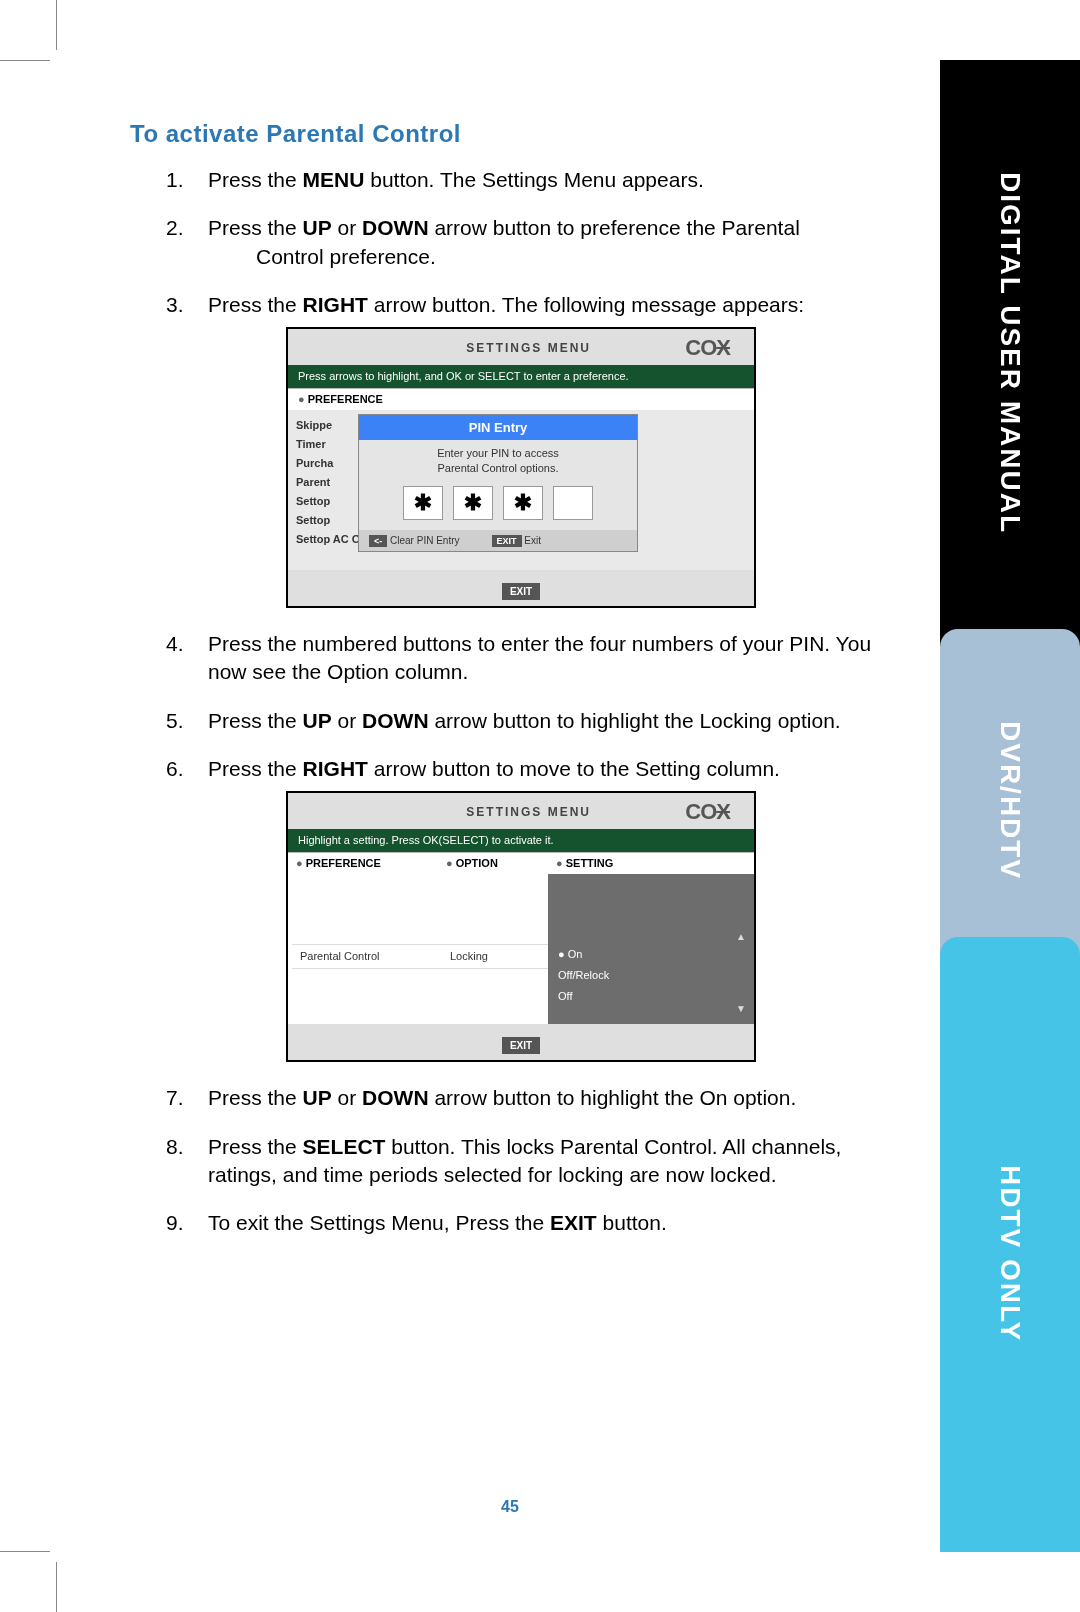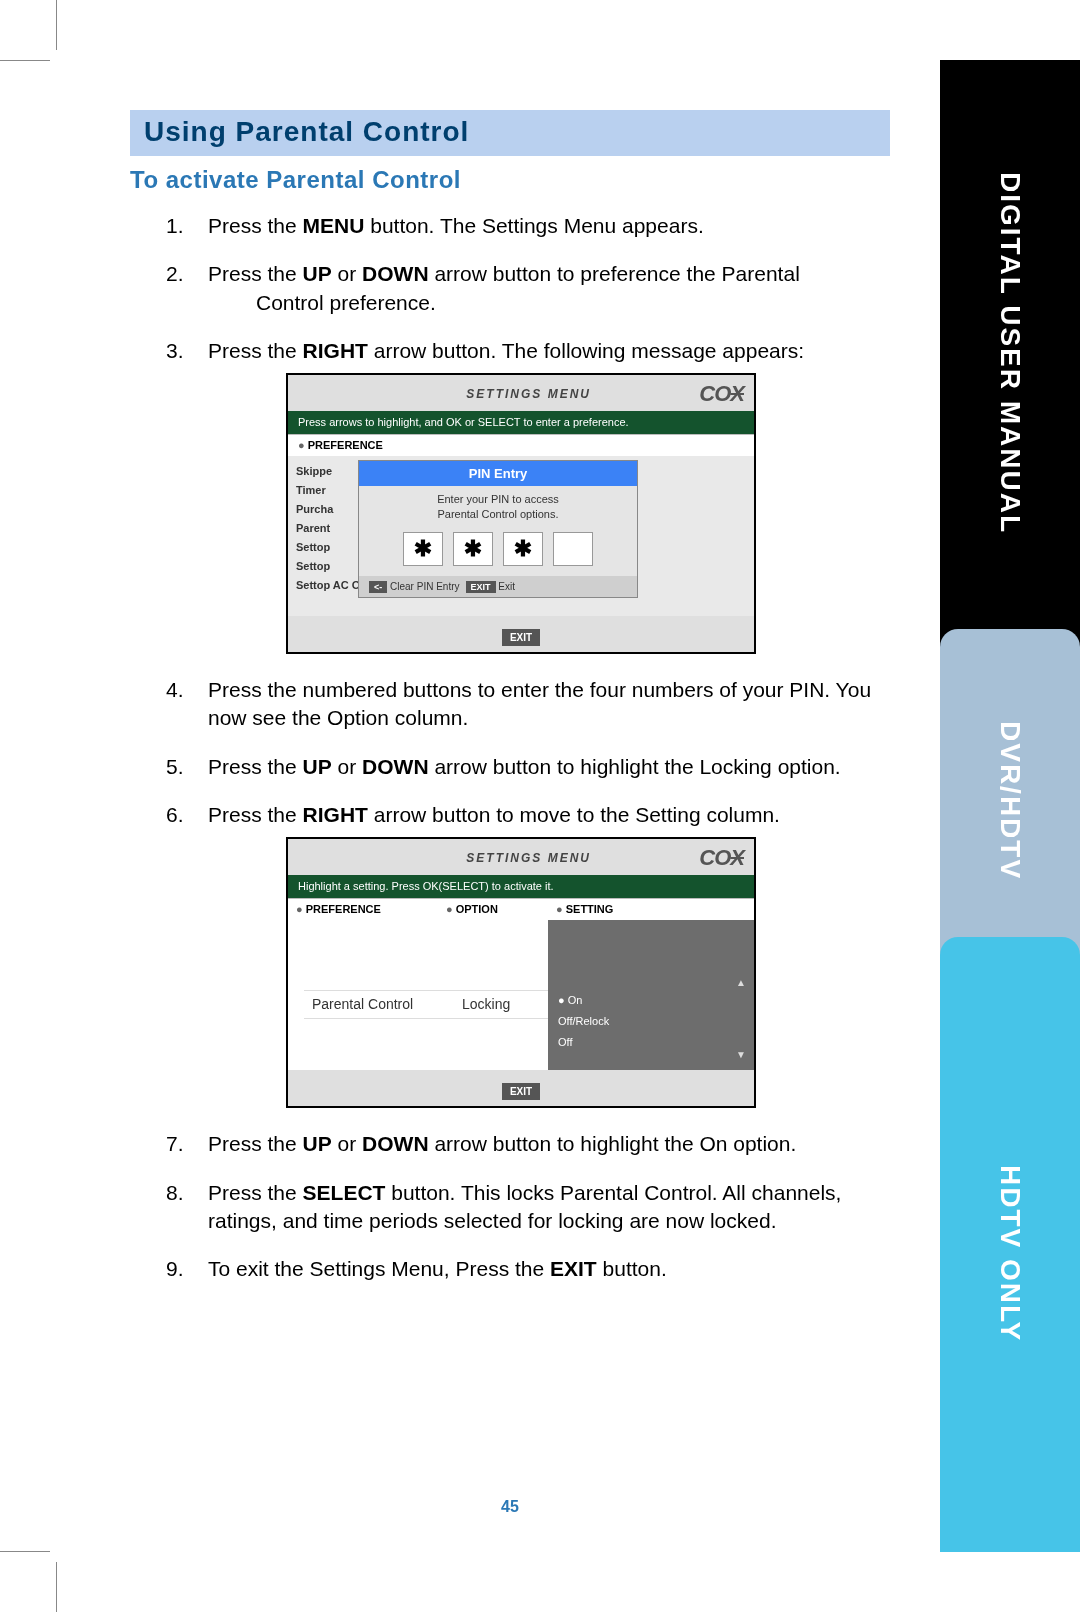--- a/index.html
+++ b/index.html
@@ -87,22 +87,21 @@
   
   .shot {
     width: 470px;
     margin: 8px 0 22px 78px;
     border: 2px solid #000;
     background: #dfdfdf;
     font-family: Arial, sans-serif;
   }
   .shot-header {
     display:flex; align-items:center; justify-content:center;
-    padding: 4px 10px 2px;
-    font-style: italic;
+    padding: 4px 24px 2px;
   }
   .shot-header .title {
     flex:1; text-align:center; font-size:12px; font-weight:700; letter-spacing:2px; color:#444;
   }
   .cox-logo { font-weight:900; font-size:22px; color:#555; letter-spacing:-1px; }
   .cox-logo .strike { text-decoration: line-through; text-decoration-thickness:2px;}
   .instr-bar {
     background:#14532d; color:#fff; font-size:11px; padding:4px 10px;
   }
   .pref-row { background:#fff; font-size:11px; font-weight:700; padding:3px 10px; border-top:1px solid #bbb;}
@@ -123,37 +122,37 @@
   }
   .pin-title { background:#3b82f6; color:#fff; font-weight:700; text-align:center; font-size:13px; padding:4px 0;}
   .pin-msg { text-align:center; font-size:11px; padding:6px 12px 4px; color:#333;}
   .pin-boxes { display:flex; gap:10px; justify-content:center; padding:6px 0 10px;}
   .pin-box {
     width:40px; height:34px; background:#fff; border:1px solid #999;
     display:flex; align-items:center; justify-content:center;
     font-size:22px; font-weight:900;
   }
   .pin-footer {
-    background:#cfcfcf; font-size:10px; display:flex; gap:6px;
+    background:#cfcfcf; font-size:10px; display:flex; gap:32px;
     align-items:center; padding:4px 10px; color:#333;
   }
   .key-chip { background:#555; color:#fff; padding:1px 5px; font-weight:700; font-size:9px;}
   .menu-body.shot1 { height:160px; }
   
   .col-headers { display:flex; background:#fff; font-size:11px; font-weight:700; border-top:1px solid #bbb;}
   .col-headers div{ padding:3px 8px; }
   .col-pref{width:150px;} .col-opt{width:110px;} .col-set{flex:1;}
   .col-bullet::before{content:"● "; color:#666;}
   .grid-body { display:flex; height:150px; }
   .grid-left {
     width:260px; background:#fff; position:relative;
   }
   .grid-left .row{
-    position:absolute; top:70px; left:16px; width:100%; display:flex;
-    font-size:14px; color:#333; border-top:1px solid #ddd; border-bottom:1px solid #ddd;
+    position:absolute; top:70px; left:4px; width:100%; display:flex;
+    font-size:11px; color:#333; border-top:1px solid #ddd; border-bottom:1px solid #ddd;
   }
   .grid-left .row div{padding:4px 8px;}
   .grid-right {
     flex:1; background:#6d6d6d; color:#fff; font-size:11px; position:relative;
     padding-top:70px;
   }
   .grid-right .opt{ padding:3px 10px; }
   .grid-right .opt.sel::before{ content:"● "; }
   .grid-right .arrow-up, .grid-right .arrow-dn{
     position:absolute; right:8px; font-size:10px; color:#ddd;
@@ -168,21 +167,20 @@
 <div class="trim-v" style="left:56px;bottom:0"></div>
 <div class="trim-h" style="left:0;bottom:60px"></div>
 
 <div class="sidebar">
   <div class="sidebar-tab tab-black">DIGITAL USER MANUAL</div>
   <div class="sidebar-tab tab-grey tab-curve-top">DVR/HDTV</div>
   <div class="sidebar-tab tab-blue tab-curve-top">HDTV ONLY</div>
 </div>
 
 <div class="page">
-  <div class="section-banner">Using Parental Control</div>
   <div class="subheading">To activate Parental Control</div>
 
   <ol class="steps">
     <li>
       <span>Press the </span><b>MENU</b><span> button. The Settings Menu appears.</span>
     </li>
     <li>
       <span>Press the </span><b>UP</b><span> or </span><b>DOWN</b><span> arrow button to preference the Parental</span>
       <span class="hang">Control preference.</span>
     </li>

